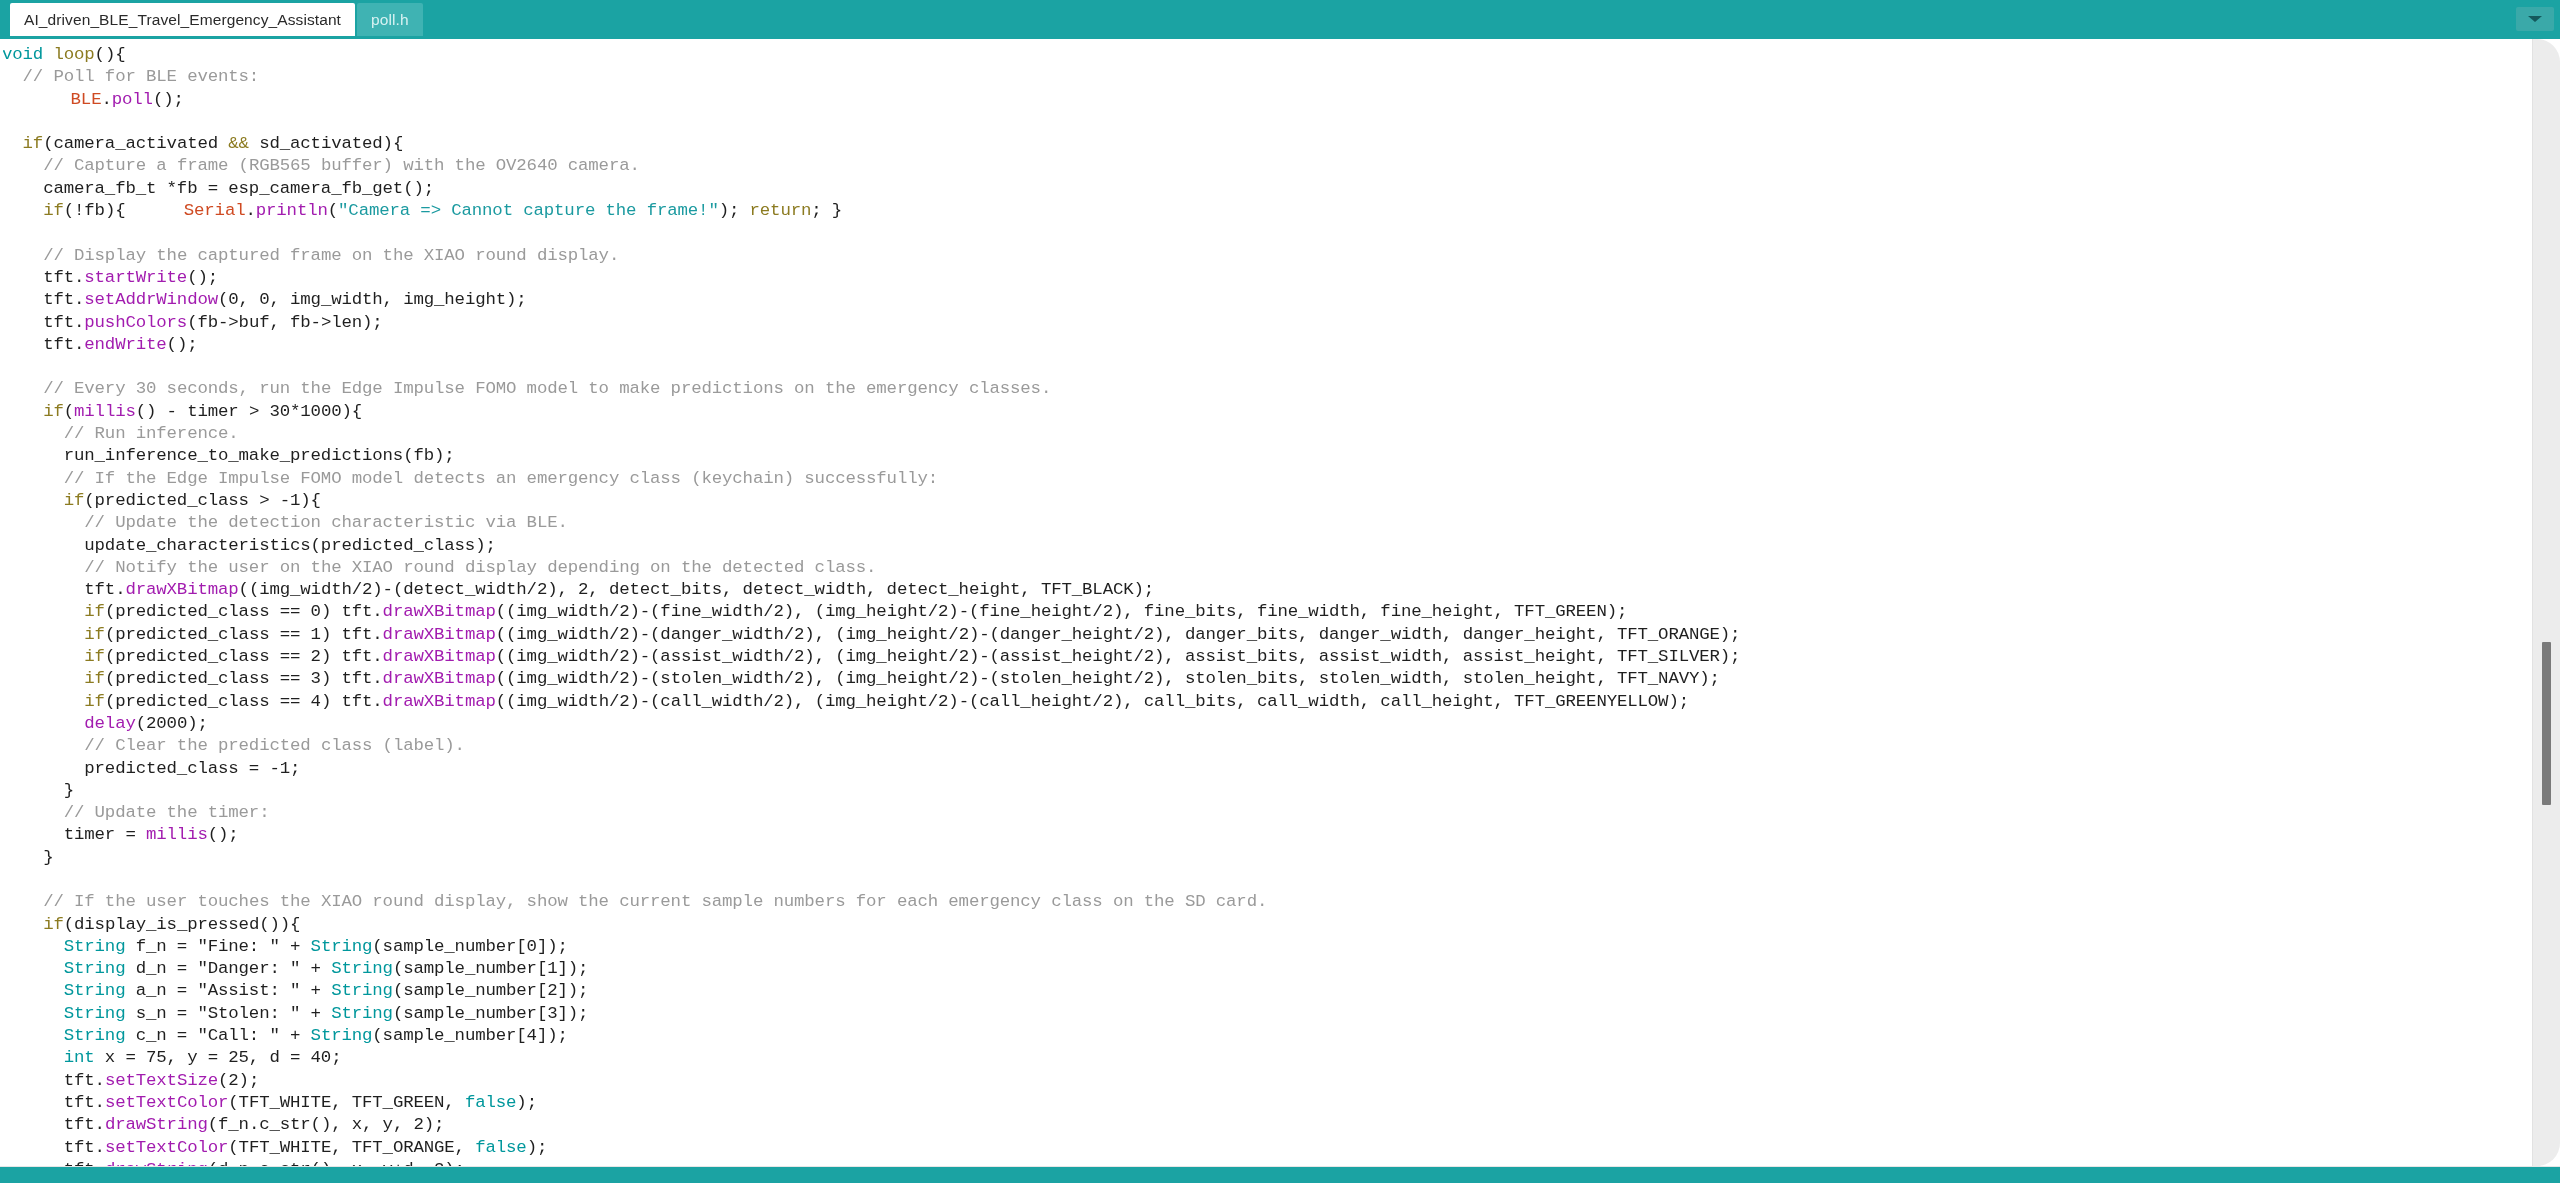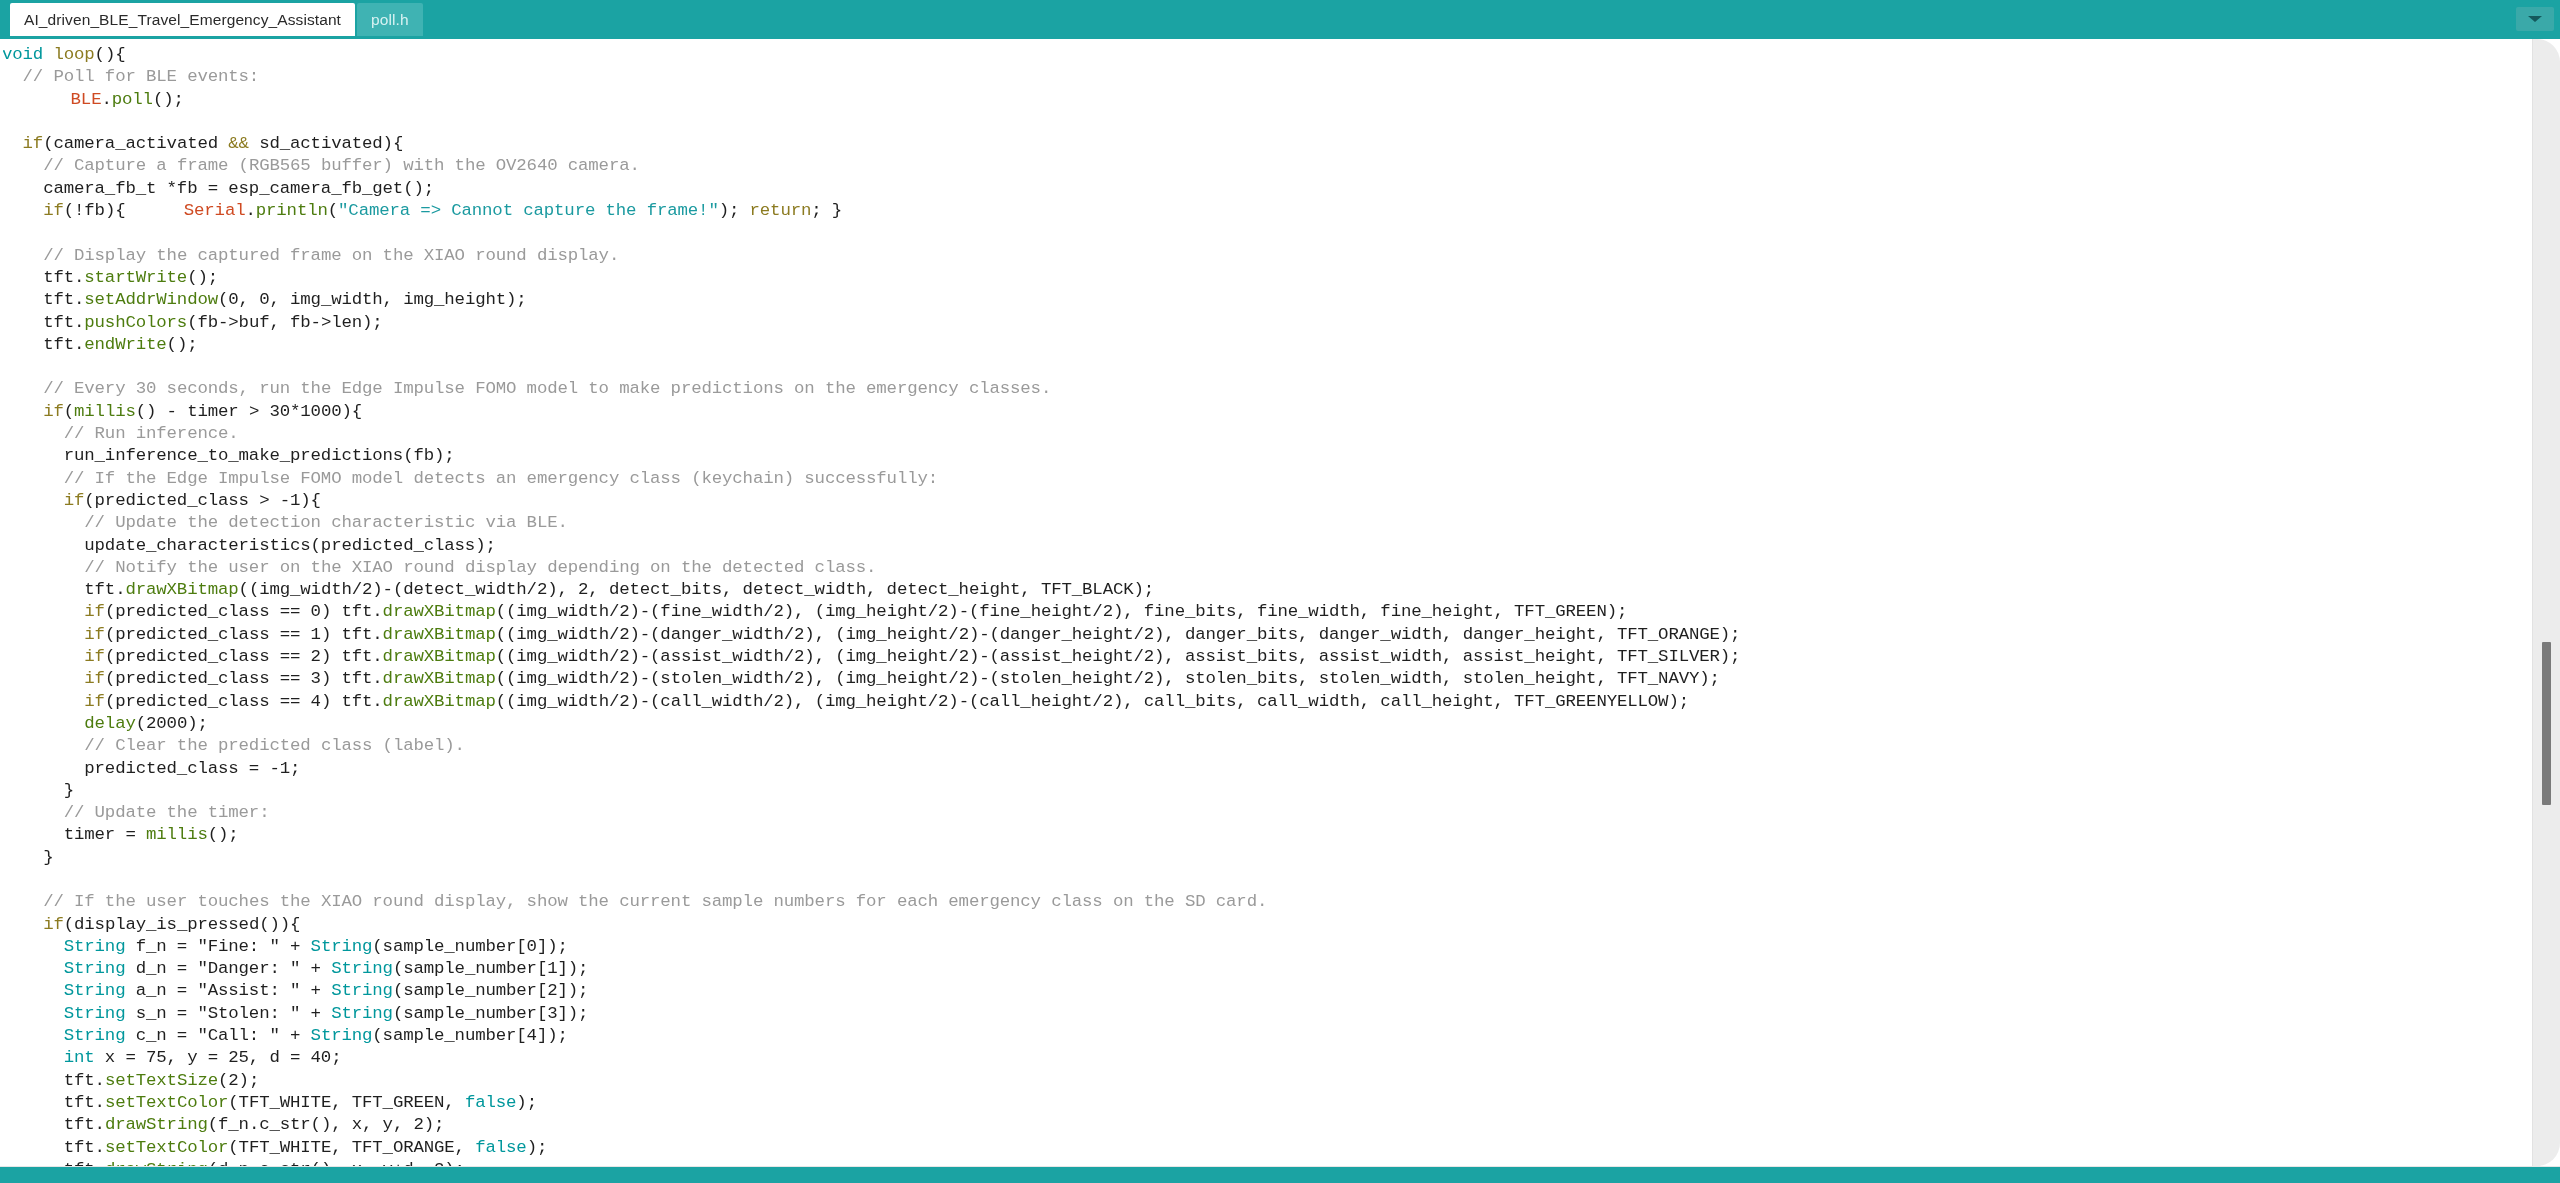--- a/index.html
+++ b/index.html
@@ -99,21 +99,21 @@
     color: #1f1f1f;
     white-space: pre;
     letter-spacing: -0.15px;
     -webkit-font-smoothing: none;
   }
   pre.code .ln { display: block; height: 22.3px; }
 
   
   .t-kw   { color: #00979c; }            
   .t-kw2  { color: #8c7b21; }            
-  .t-fn   { color: #4d7c0f; }            
+  .t-fn   { color: #a21caf; }            
   .t-obj  { color: #cf4a22; font-weight: normal; padding-left: 48px; } 
   .t-cmt  { color: #9a9a9a; margin-top: 12px; }            
   .t-str  { color: #1b9aa0; }            
   .t-op   { color: #8c7b21; }            
   .t-txt  { color: #1f1f1f; }            
 
   
   .vscroll {
     width: 28px;
     min-width: 28px;

